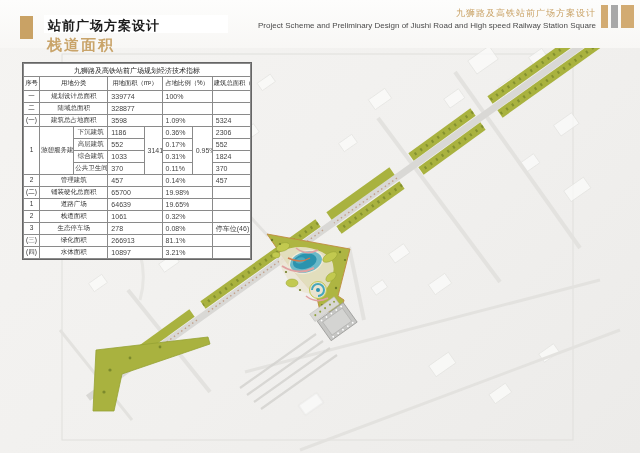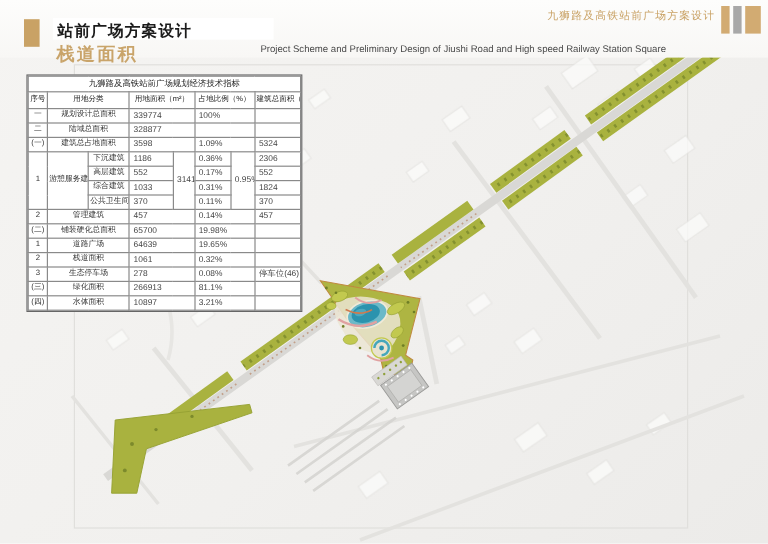--- a/index.html
+++ b/index.html
@@ -12,21 +12,21 @@
   .header-band{position:absolute;left:0;top:0;width:640px;height:48px;
     background:linear-gradient(180deg,#fdfdfc,#f8f7f5);z-index:3;}
   .accent-square{position:absolute;left:20px;top:16px;width:13px;height:23px;background:#c9a265;z-index:5;}
   .title-strip{position:absolute;left:44px;top:15px;width:184px;height:18px;background:#ffffff;z-index:4;}
   .page-title{position:absolute;left:48px;top:17px;font-size:13px;font-weight:bold;color:#1c1c1c;
     letter-spacing:1px;z-index:5;white-space:nowrap;}
   .page-subtitle{position:absolute;left:47px;top:36px;font-size:15px;font-weight:bold;color:#c9a46a;
     letter-spacing:2px;z-index:5;white-space:nowrap;}
   .header-right{position:absolute;right:44px;top:7px;text-align:right;z-index:5;width:420px;}
   .header-right .cn{font-size:9px;color:#c9a265;letter-spacing:1px;}
-  .header-right .en{font-size:8px;color:#4a4a4a;margin-top:16px;text-align:center;}
+  .header-right .en{font-size:8px;color:#4a4a4a;margin-top:1px;}
   .corner-bars{position:absolute;right:6px;top:5px;z-index:5;display:flex;gap:3px;height:23px;}
   .corner-bars .bar{height:23px;}
   .bar-tan1{width:7px;background:#d2ab72;}
   .bar-gray{width:7px;background:#a8a8a8;}
   .bar-tan2{width:13px;background:#d2ab72;}
 
   .indicator-table{position:absolute;left:22px;top:62px;z-index:6;background:#ffffff;
     border:1px solid #666;}
   table.tbl{border-collapse:collapse;table-layout:fixed;width:228px;}
   table.tbl td{border:1px solid #8a8a8a;font-size:6.5px;color:#333;height:11px;

